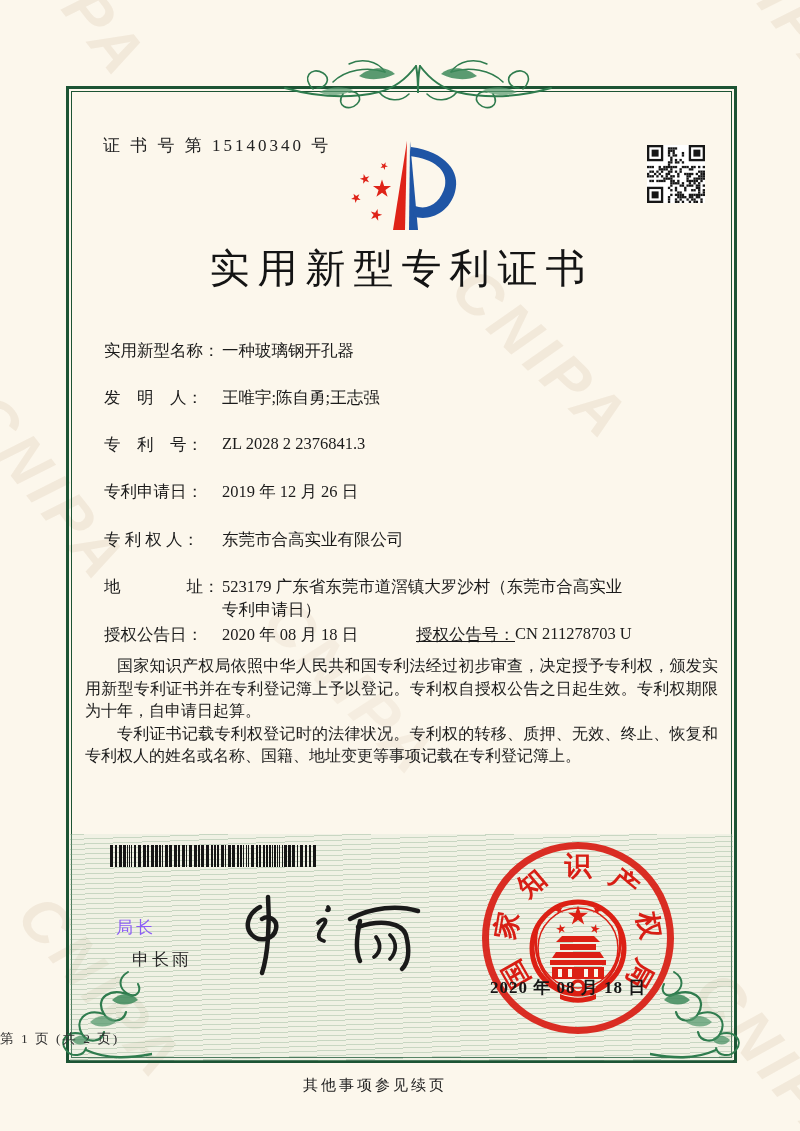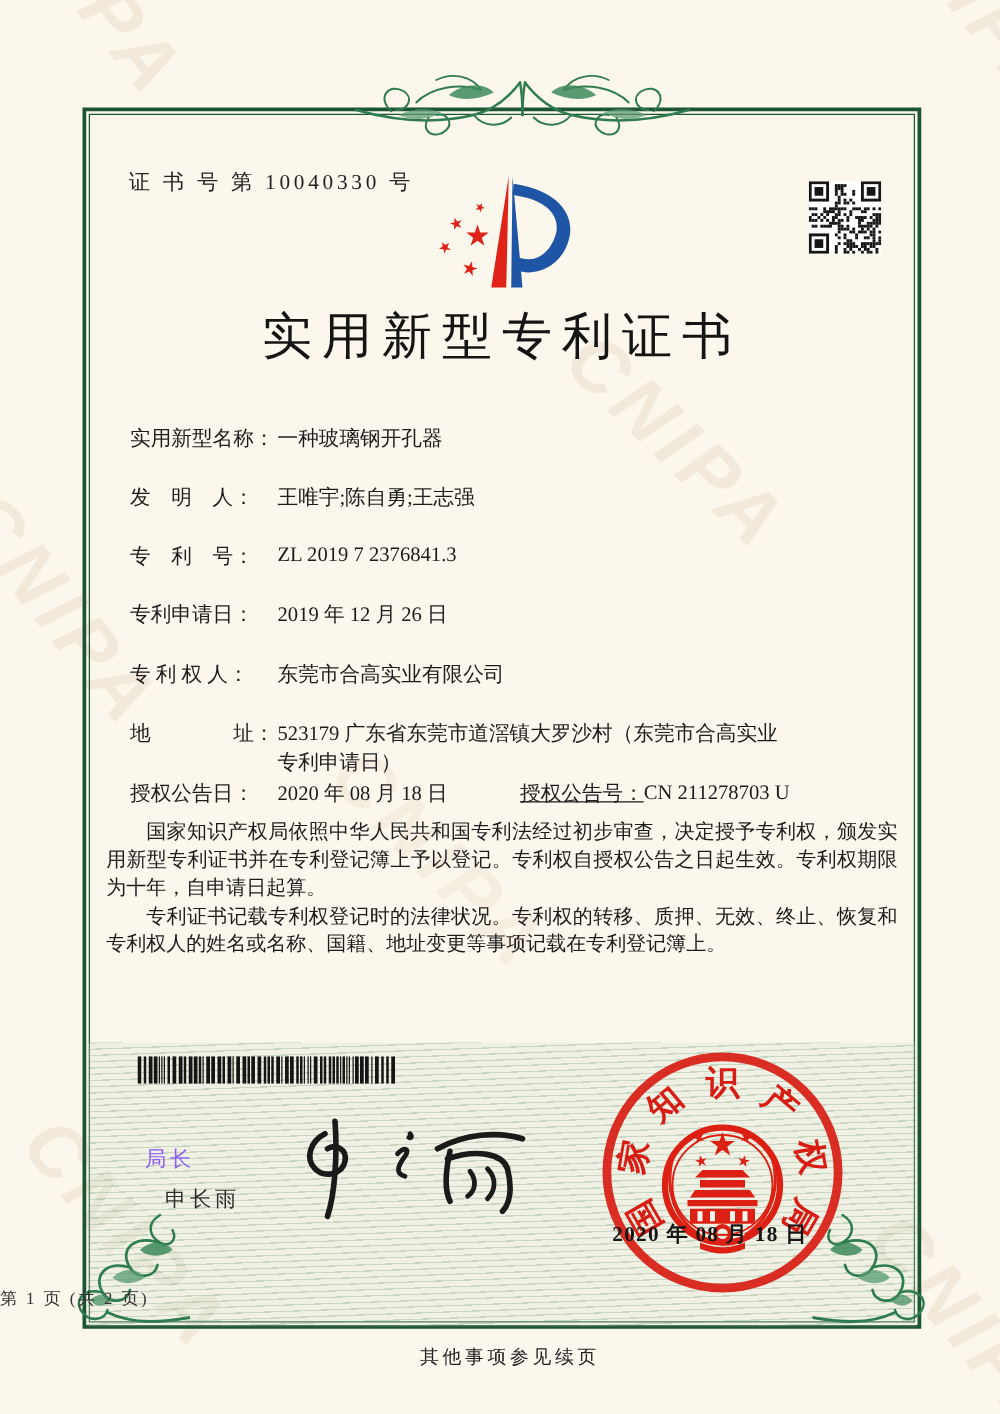--- a/index.html
+++ b/index.html
@@ -51,21 +51,21 @@
              box-sizing:border-box;border:7px solid rgba(216,30,20,.93);border-radius:50%;}
   .seal-char{position:absolute;left:50%;top:50%;font-size:27px;font-weight:700;color:#d81e14;
              font-family:"Liberation Serif","DejaVu Serif",serif;}
   .emblem{position:absolute;left:528px;top:892px;width:100px;height:112px;z-index:4;}
   .seal-date{position:absolute;left:472px;top:976px;width:192px;z-index:5;text-align:center;
              font-size:17px;font-weight:600;letter-spacing:1px;color:#161616;}
 
   .page-info{position:absolute;left:0;top:1030px;width:760px;z-index:3;text-align:left;
              font-size:13.5px;letter-spacing:2px;color:#333;}
   .cont-note{position:absolute;left:0;top:1076px;width:750px;z-index:3;text-align:center;
-             font-size:15px;letter-spacing:3px;color:#222;padding-left:33px;}
+             font-size:15px;letter-spacing:3px;color:#222;}
 
   .flourish-top{position:absolute;left:283px;top:46px;width:270px;height:66px;z-index:2;}
   .corner-fl{position:absolute;top:970px;width:100px;height:95px;z-index:2;}
   .corner-fl.left{left:52px;}
   .corner-fl.right{left:650px;transform:scaleX(-1);}
   svg{display:block;width:100%;height:100%;}
   .defs-holder{position:absolute;width:0;height:0;overflow:hidden;}
 </style>
 </head>
 <body>
@@ -129,21 +129,21 @@
         <path d="M52,44 C34,38 22,50 30,64 C36,74 50,72 52,62" stroke-width="2.2"></path>
         <path d="M30,64 C16,60 6,70 14,80 C20,88 32,86 34,78" stroke-width="2"></path>
         <path d="M34,80 C56,90 78,88 100,84" stroke-width="2.4"></path>
         <path d="M60,30 C68,22 80,22 86,30 C78,36 66,36 60,30 Z" fill="#3d8a5b" stroke="none" opacity=".85"></path>
         <path d="M38,52 C46,44 58,44 64,52 C56,58 44,58 38,52 Z" fill="#57996f" stroke="none" opacity=".75"></path>
         <path d="M20,70 C26,64 34,64 38,70 C32,76 24,76 20,70 Z" fill="#3d8a5b" stroke="none" opacity=".7"></path>
       </g>
     </svg>
   </div>
 
-  <div class="cert-no">证 书 号 第 10040330 号</div>
+  <div class="cert-no">证 书 号 第 15140340 号</div>
 
   <div class="logo">
     <svg viewBox="0 0 148 116">
       <g fill="#df2318">
         <use href="#star5" transform="translate(50,40) scale(0.40) rotate(25)"></use>
         <use href="#star5" transform="translate(31,53) scale(0.52) rotate(-15)"></use>
         <use href="#star5" transform="translate(48,63) scale(0.95)"></use>
         <use href="#star5" transform="translate(22,72) scale(0.5) rotate(-30)"></use>
         <use href="#star5" transform="translate(42,89) scale(0.62) rotate(15)"></use>
         <polygon points="59,104 71,104 73,15"></polygon>
@@ -361,21 +361,21 @@
 
   <div class="title">实用新型专利证书</div>
 
   <div class="row" style="top:340px">
     <span class="label">实用新型名称：</span><span class="value">一种玻璃钢开孔器</span>
   </div>
   <div class="row" style="top:387px">
     <span class="label">发　明　人：</span><span class="value">王唯宇;陈自勇;王志强</span>
   </div>
   <div class="row" style="top:434px">
-    <span class="label">专　利　号：</span><span class="value">ZL 2019 7 2376841.3</span>
+    <span class="label">专　利　号：</span><span class="value">ZL 2028 2 2376841.3</span>
   </div>
   <div class="row" style="top:481px">
     <span class="label">专利申请日：</span><span class="value">2019 年 12 月 26 日</span>
   </div>
   <div class="row" style="top:529px">
     <span class="label">专 利 权 人：</span><span class="value">东莞市合高实业有限公司</span>
   </div>
   <div class="row" style="top:576px">
     <span class="label">地　　　　址：</span><span class="value addr"><span>523179 广东省东莞市道滘镇大罗沙村（东莞市合高实业</span><br><span>专利申请日）</span></span>
   </div>

